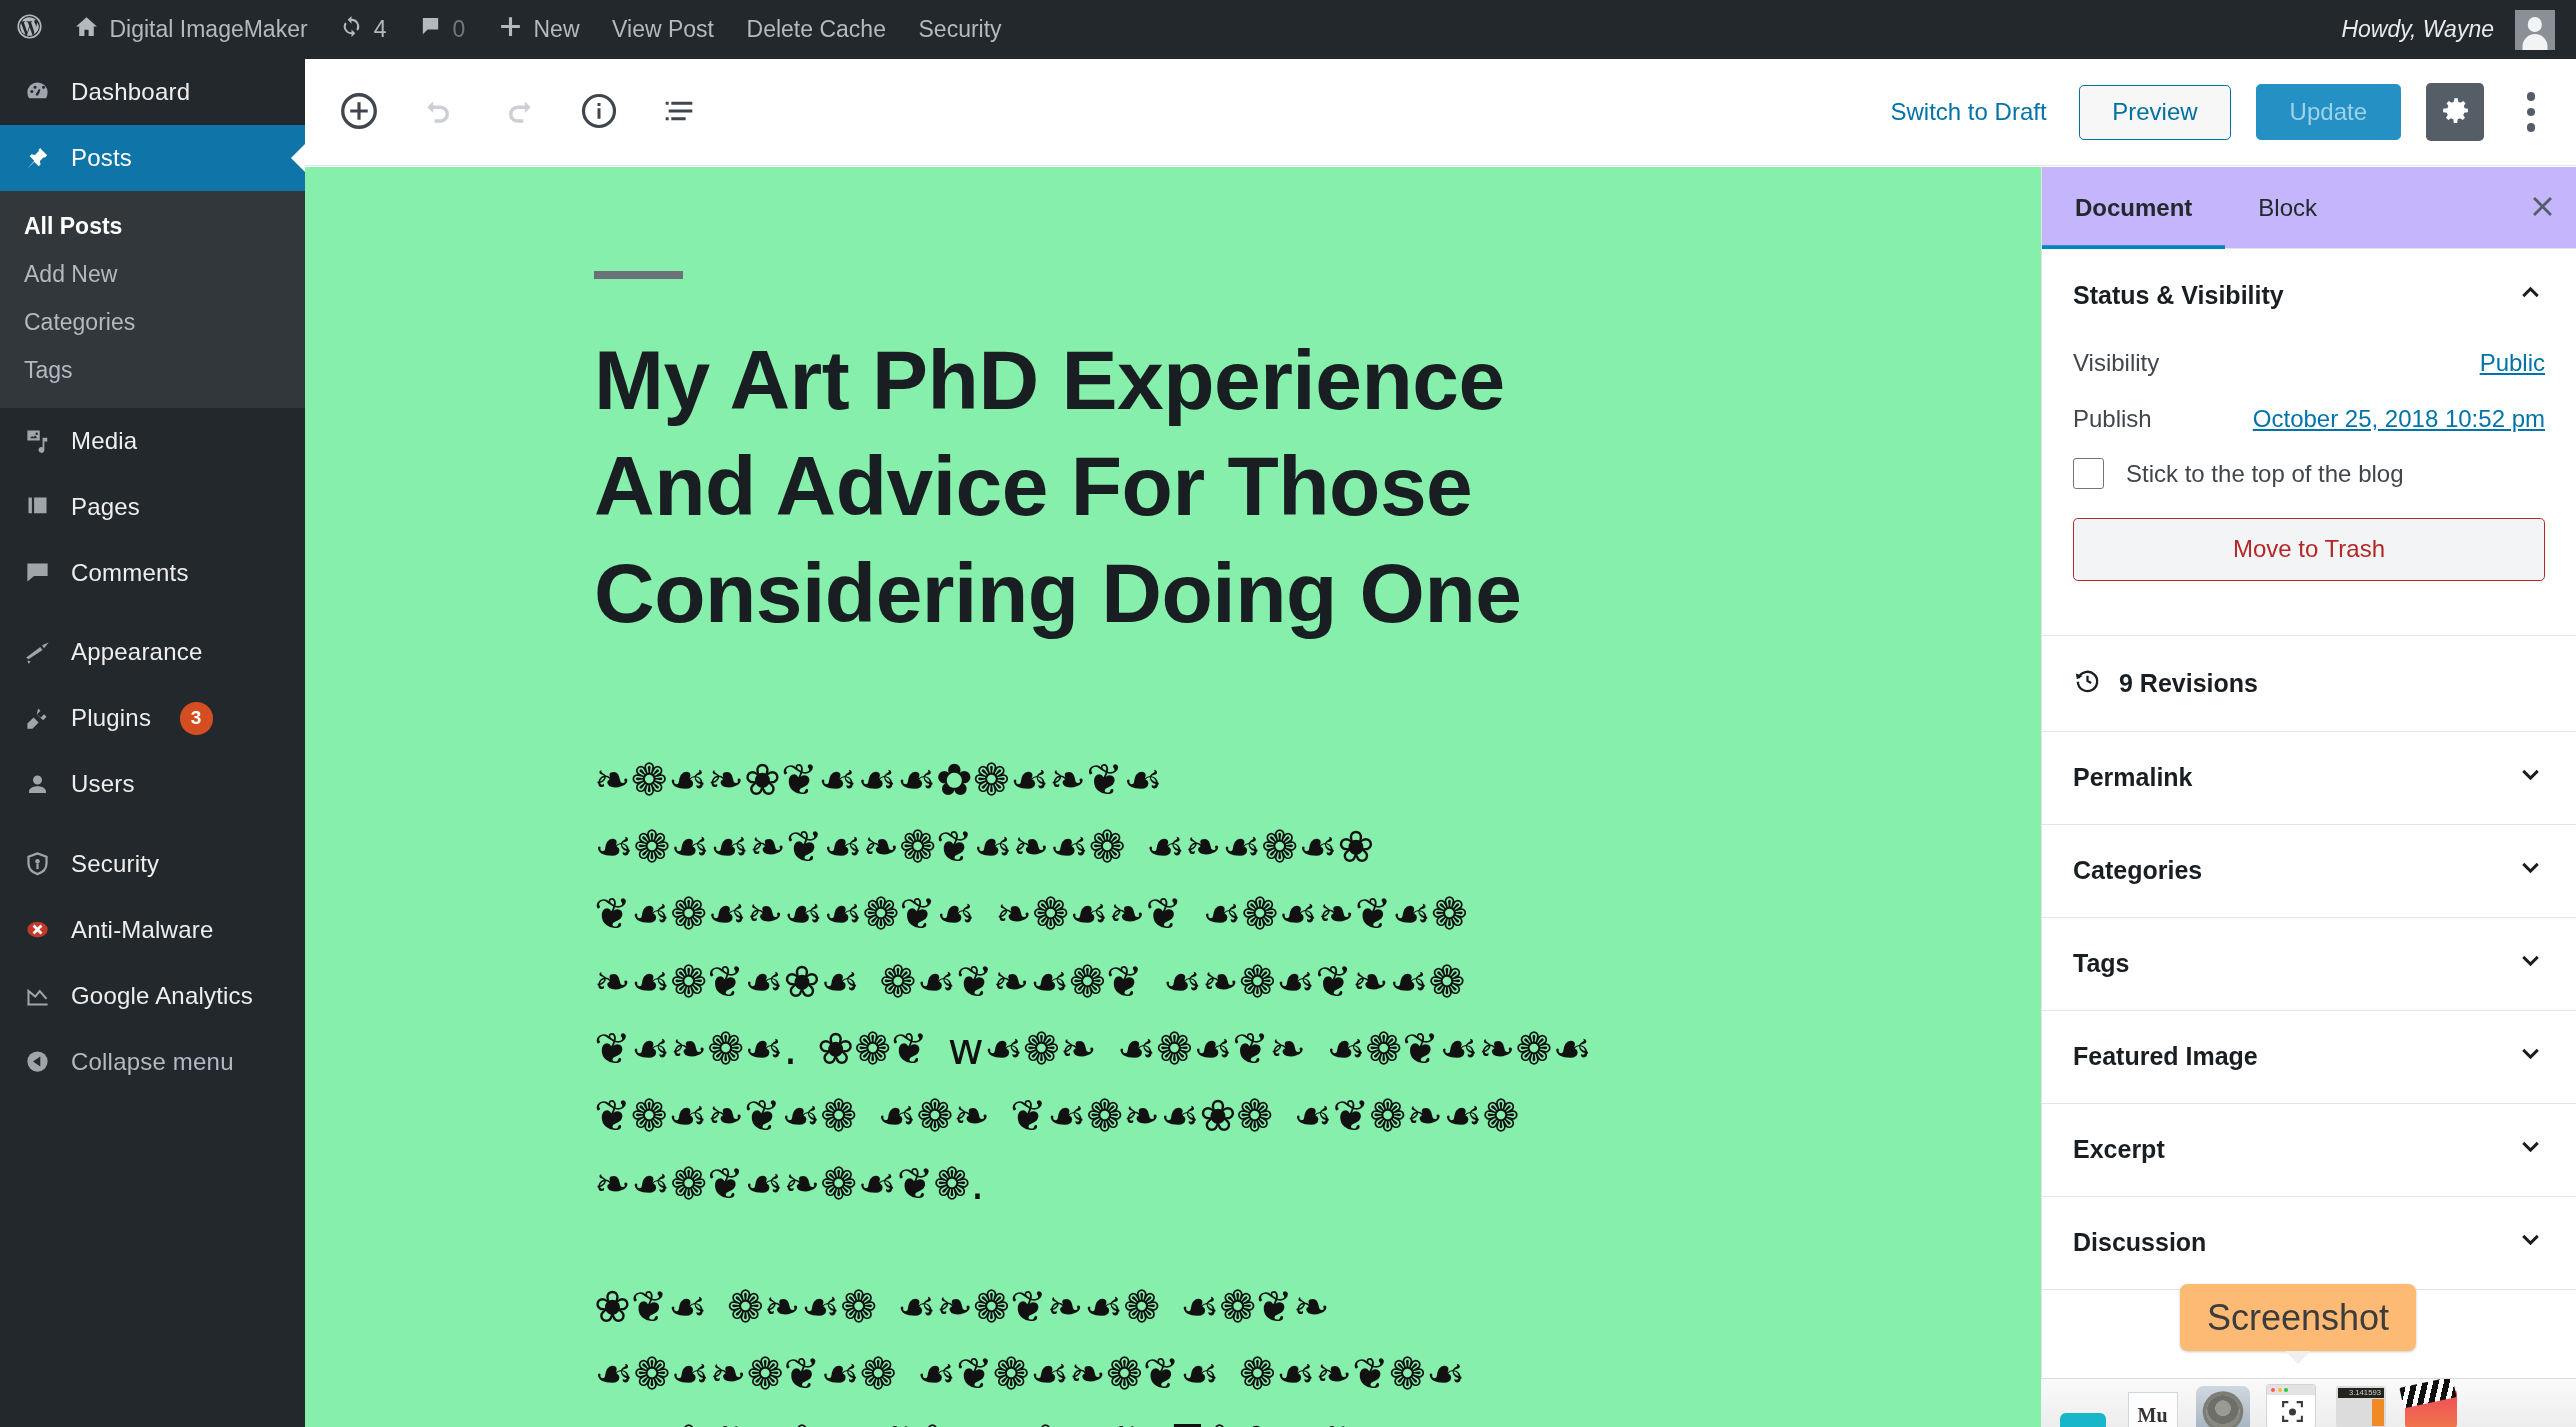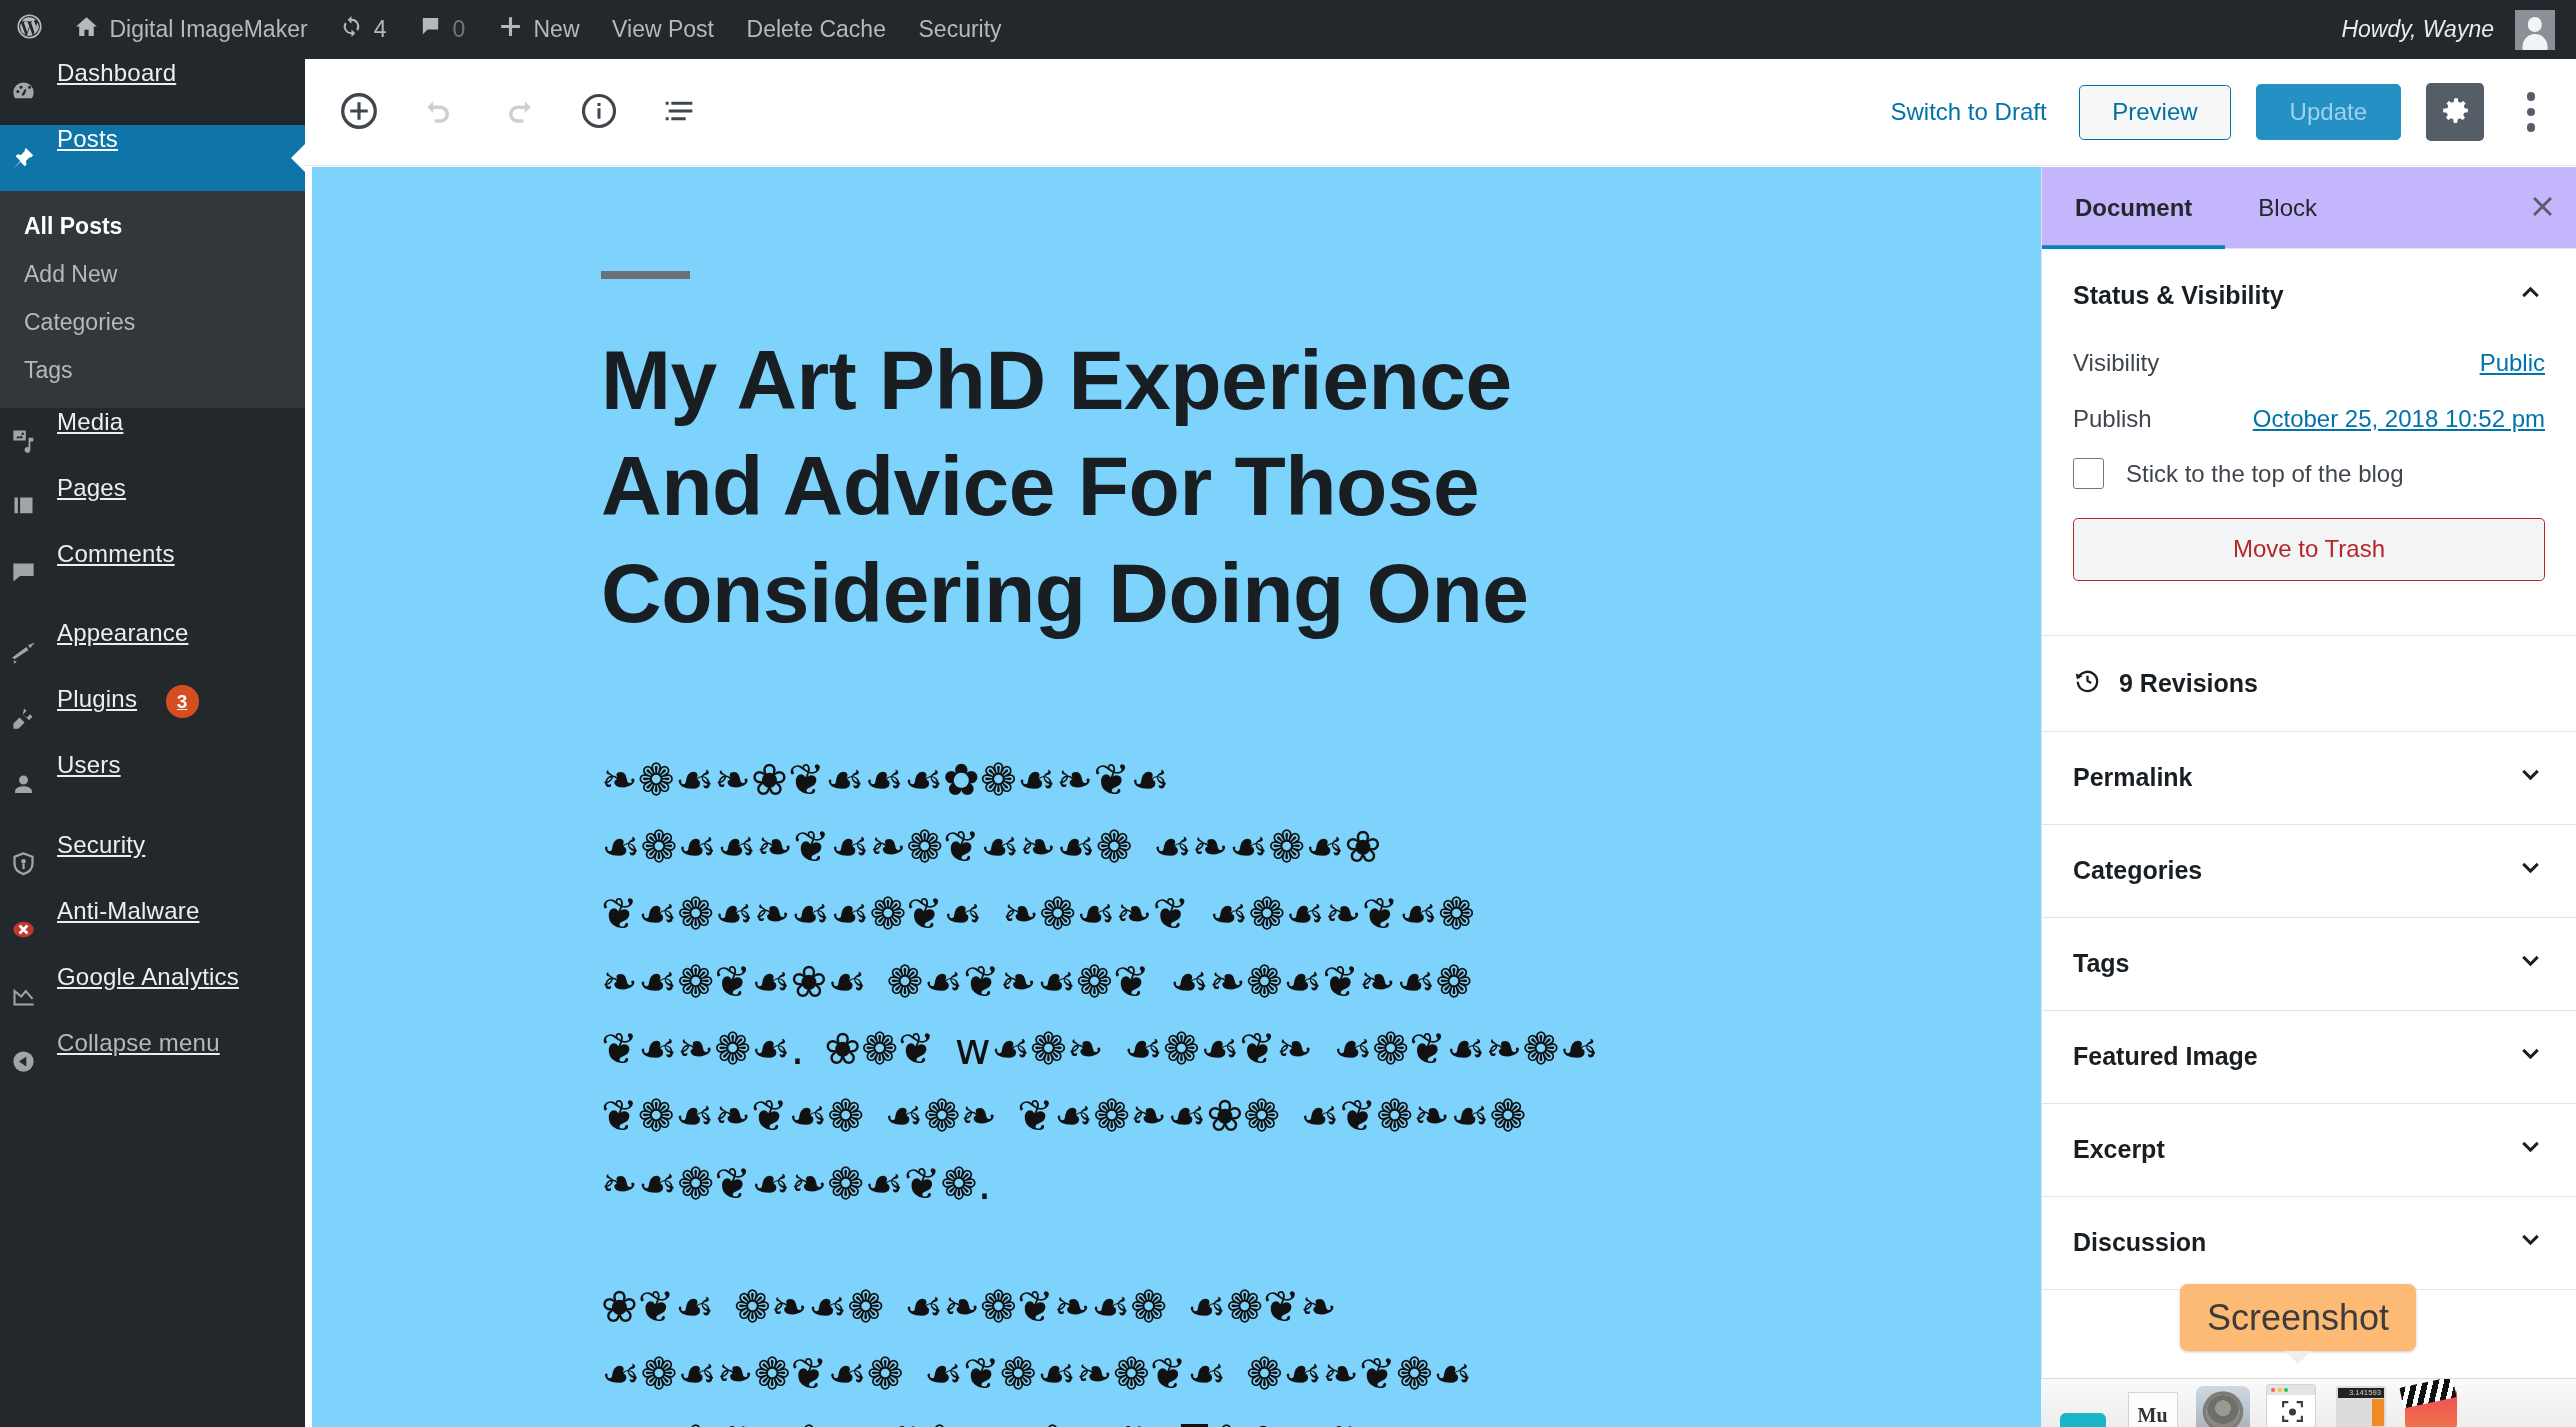--- a/index.html
+++ b/index.html
@@ -29,22 +29,22 @@
   .avatar-box::after { content:""; position:absolute; left:50%; top:24px; width:25px; height:19px; border-radius:12.5px 12.5px 0 0; background:#f2f3f4; transform:translateX(-50%); }
 
   .ic { display:inline-block; fill:#b4b9be; vertical-align:middle; }
 
   
   #adminmenu {
     position: absolute; top: 59px; left: 0; width: 305px; height: 1369px;
     background: #23282d; color: #eee; font-size: 24px;
   }
   .menu-top {
-    display: flex; gap: 17px;
-    height: 66px; padding-left: 7px; color: #eee; position: relative; text-decoration: underline;
+    display: flex; align-items: center; gap: 17px;
+    height: 66px; padding-left: 21px; color: #eee; position: relative;
   }
   .menu-top .m-label { font-weight: 400; letter-spacing: 0.2px; }
   .menu-top .m-icon { width: 33px; display:flex; align-items:center; justify-content:center; }
   .menu-top.current { background: #0f75a8; color: #fff; }
   .menu-top.current::after {
     content: ""; position: absolute; right: -1px; top: 50%;
     transform: translateY(-50%);
     border-top: 15.3px solid transparent; border-bottom: 15.3px solid transparent;
     border-right: 15.3px solid #fff;
   }
@@ -88,21 +88,21 @@
   .btn-gear {
     width:58px; height:58px; background:#555d66; border:none; border-radius:4.8px;
     display:flex; align-items:center; justify-content:center; cursor:pointer;
   }
   .btn-dots { width:44px; height:58px; background:none; border:none; display:flex; flex-direction:column; align-items:center; justify-content:center; gap:6.7px; cursor:pointer; }
   .btn-dots i { width:8.6px; height:8.6px; border-radius:50%; background:#555d66; display:block; }
 
   
   #canvas {
     position: absolute; top: 167px; left: 305px; width: 1736px; height: 1261px;
-    background: #7dd3fc; overflow: hidden; margin-left: 7px;
+    background: #86efac; overflow: hidden;
   }
   .post-inner { padding: 104px 0 0 289px; width: 1342px; }
   .sep-rule { width: 89px; height: 7.7px; background: #6b7176; margin-bottom: 48px; }
   .post-title {
     font-size: 84px; line-height: 1.27; font-weight: bold;
     color: #191e23; letter-spacing: -0.5px; max-width: 1131px;
     font-family: "Liberation Sans", sans-serif;
   }
   .post-body { margin-top: 99px; }
   .orn-p {

